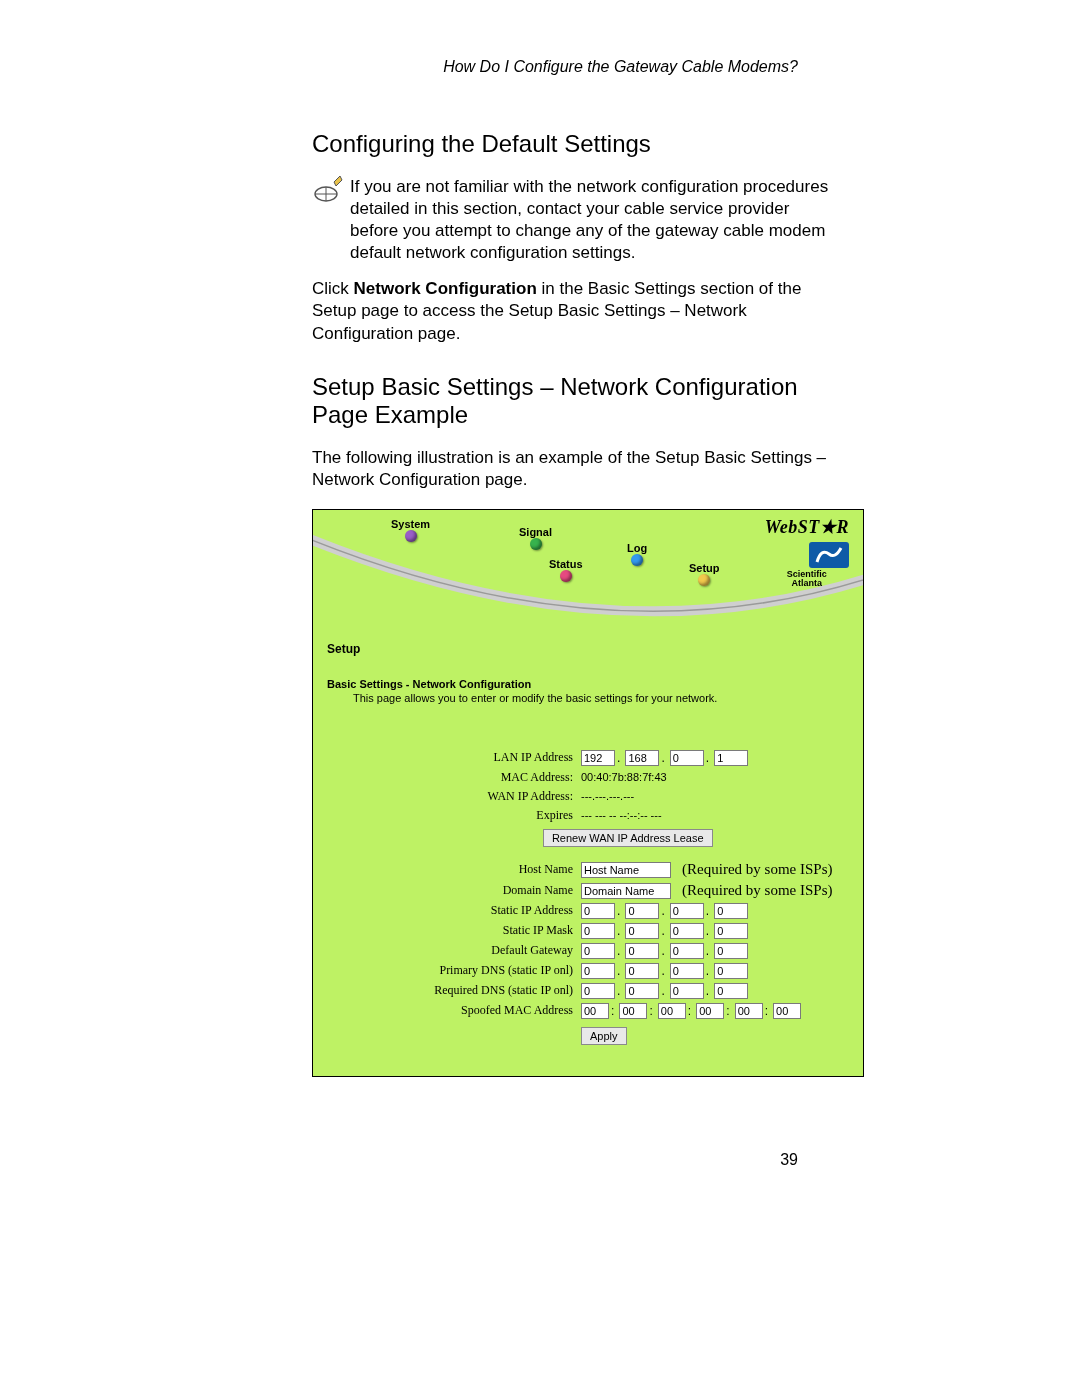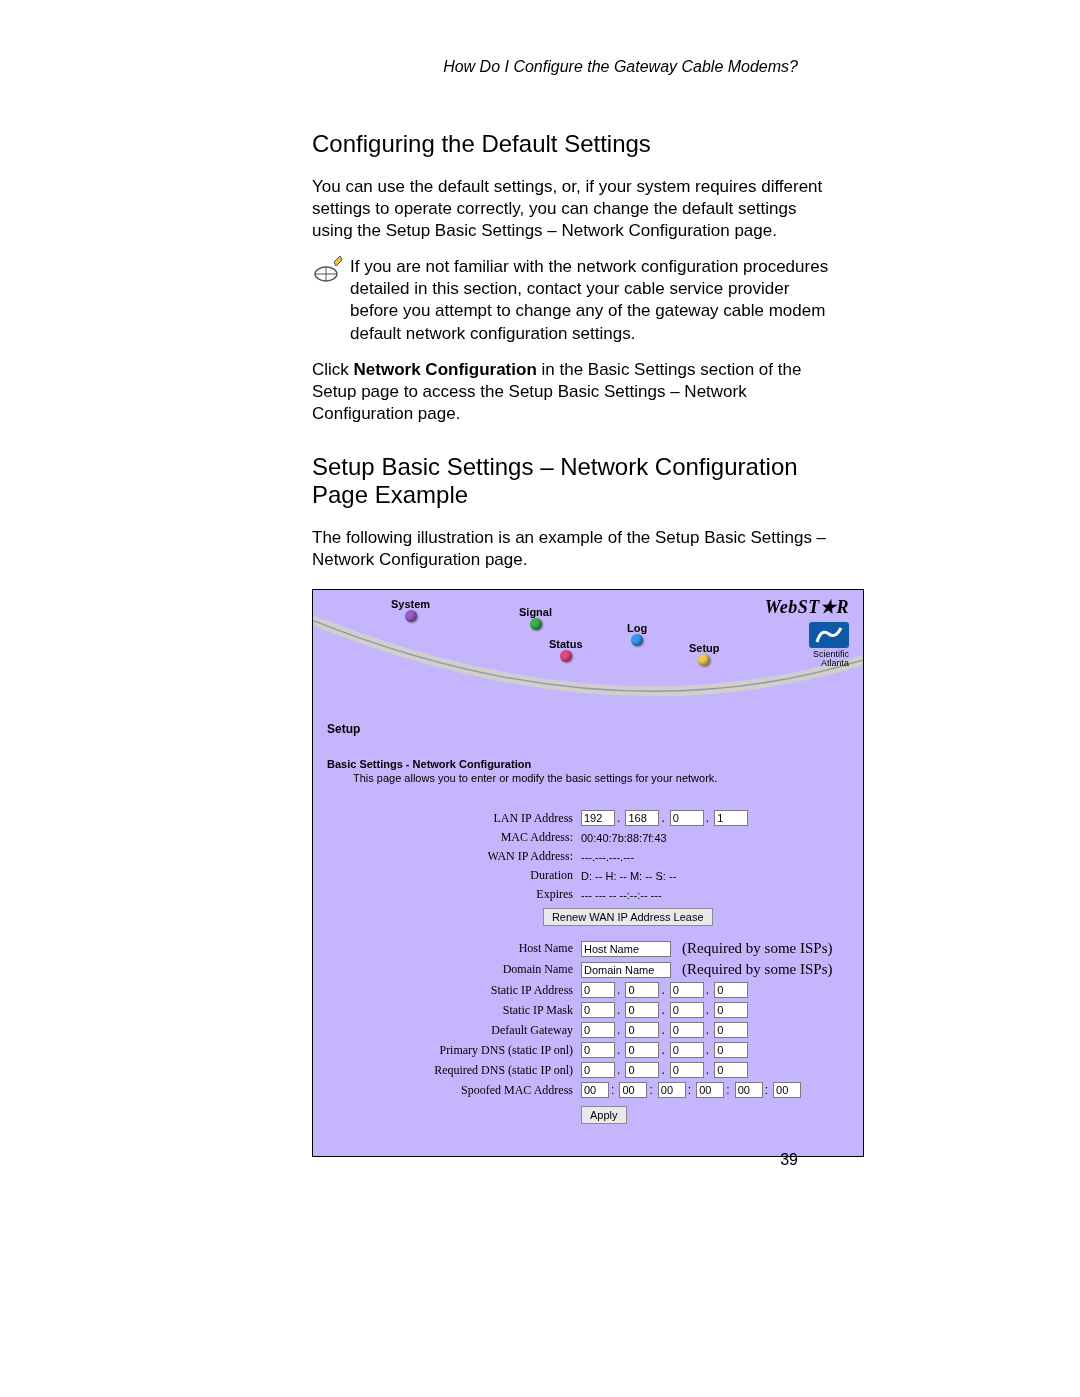--- a/index.html
+++ b/index.html
@@ -50,21 +50,21 @@
     margin-top: -4px;
   }
   .bold { font-weight: bold; }
 
   
   .shot {
     border: 1px solid #000;
     width: 550px;
     height: 566px;
     margin-top: 18px;
-    background: #c4b5fd;
+    background: #bef264;
     position: relative;
     overflow: hidden;
     font-family: Verdana, Geneva, sans-serif;
   }
 
   
   .arc-wrap {
     position: absolute;
     top: 0; left: 0; right: 0;
     height: 125px;
@@ -97,34 +97,34 @@
   }
   .sa-badge {
     width: 40px; height: 26px;
     background: #0e5aa7;
     border-radius: 3px;
     display: inline-flex;
     align-items: center;
     justify-content: center;
     margin-bottom: 2px;
   }
-  .sa-text { font-size: 9px; font-weight: normal; line-height: 1; }
+  .sa-text { font-size: 9px; font-weight: bold; line-height: 1; text-align: center; }
 
   
   .panel-body {
     position: absolute;
     top: 132px;
     left: 14px; right: 14px; bottom: 10px;
   }
   .panel-title { font-size: 12px; font-weight: bold; }
   .panel-sub  { font-size: 11px; font-weight: bold; margin-top: 22px;}
   .panel-desc { font-size: 11px; margin-top: 2px; margin-left: 26px;}
 
   table.form {
-    margin-top: 24px;
+    margin-top: 44px;
     margin-left: 92px;
     font-size: 12px;
     font-family: Georgia, 'Times New Roman', serif;
     border-collapse: collapse;
   }
   table.form td {
     padding: 2px 4px;
     vertical-align: middle;
     white-space: nowrap;
   }
@@ -161,21 +161,20 @@
 </style>
 </head>
 <body>
 
 <div class="page">
 
   <div class="running-head">How Do I Configure the Gateway Cable Modems?</div>
 
   <h2 class="sect">Configuring the Default Settings</h2>
 
-  <p class="body">You can use the default settings, or, if your system requires different settings to operate correctly, you can change the default settings using the Setup Basic Settings – Network Configuration page.</p>
 
   <div class="note-row">
     <span class="note-icon">
       <svg width="32" height="32" viewBox="0 0 32 32">
         <ellipse cx="14" cy="22" rx="11" ry="7" fill="none" stroke="#555" stroke-width="1.4"></ellipse>
         <path d="M14 15 L14 29" stroke="#555" stroke-width="1"></path>
         <path d="M3 22 L25 22" stroke="#555" stroke-width="1"></path>
         <path d="M22 10 L28 4 L30 8 L24 14 Z" fill="#e8c24a" stroke="#555" stroke-width="1"></path>
       </svg>
     </span>
@@ -251,24 +250,20 @@
         </tr>
         <tr>
           <td class="lab">MAC Address:</td>
           <td class="col2">00:40:7b:88:7f:43</td>
         </tr>
         <tr>
           <td class="lab">WAN IP Address:</td>
           <td class="col2">---.---.---.---</td>
         </tr>
         <tr>
-          <td class="lab">Duration</td>
-          <td class="col2">D: -- H: -- M: -- S: --</td>
-        </tr>
-        <tr>
           <td class="lab">Expires</td>
           <td class="col2">--- --- -- --:--:-- ---</td>
         </tr>
         <tr class="center-row">
           <td colspan="2" style="padding:4px 0 12px 0;">
             <button class="btn">Renew WAN IP Address Lease</button>
           </td>
         </tr>
 
         <tr>

